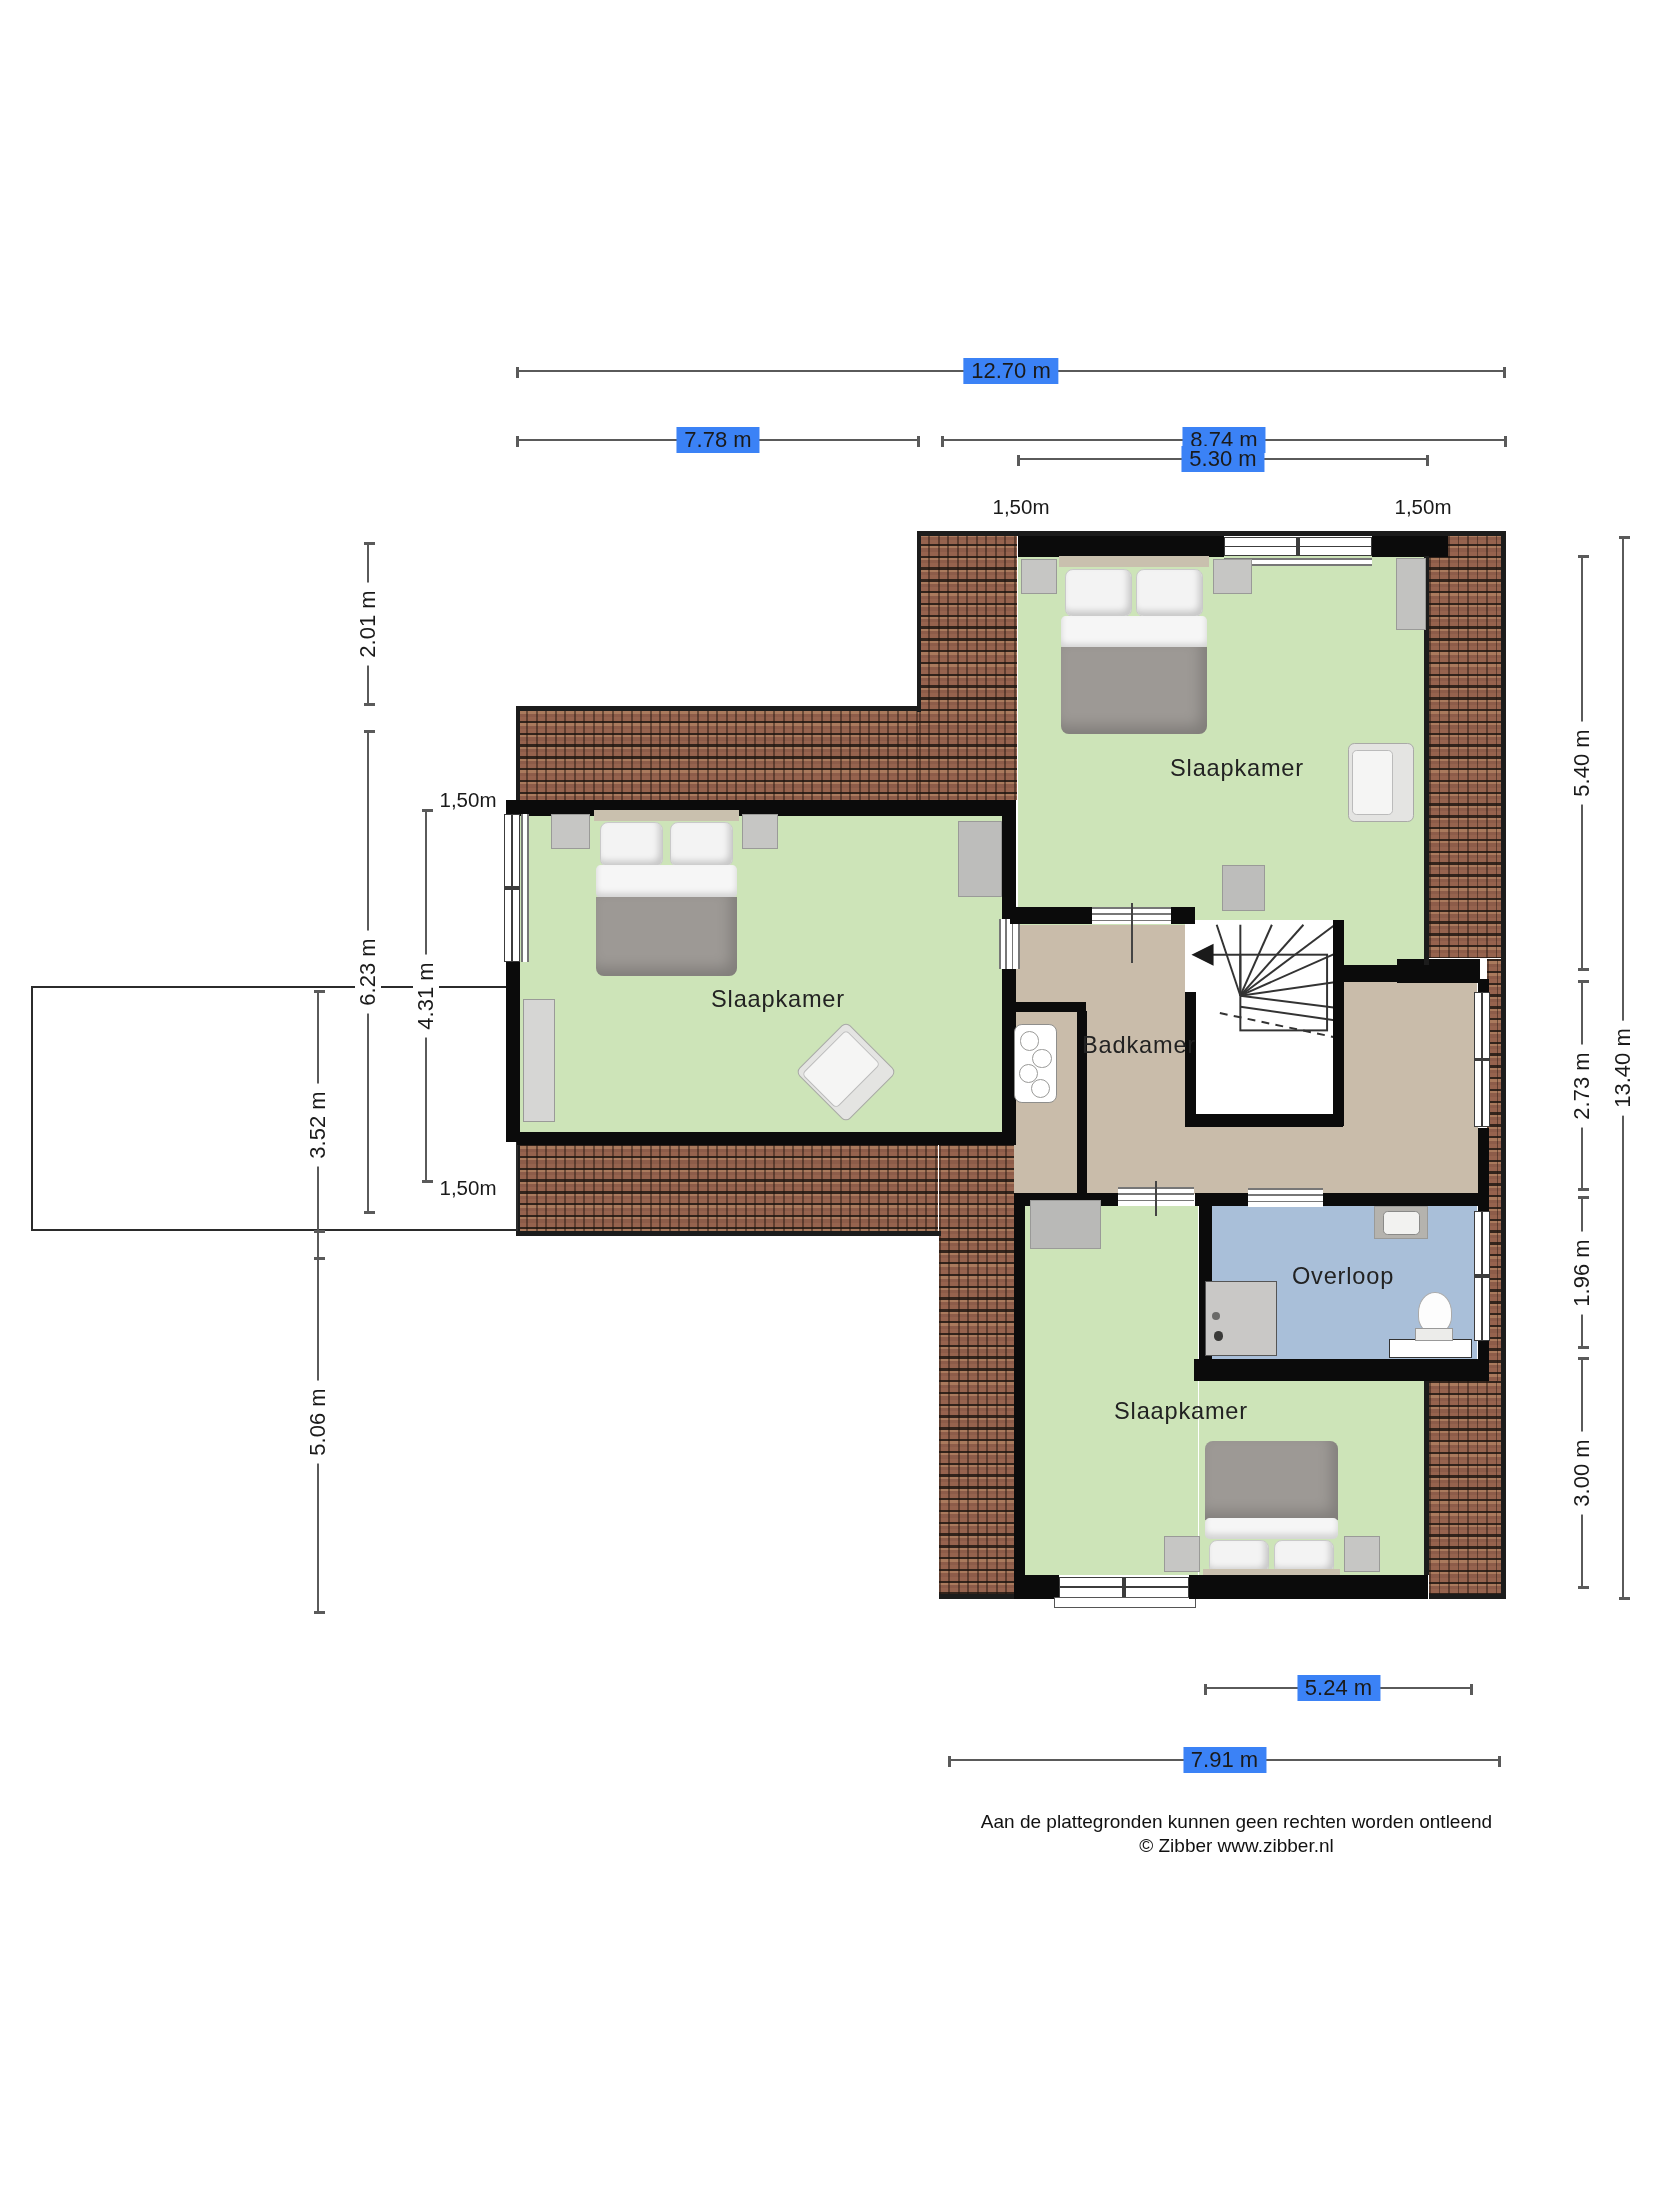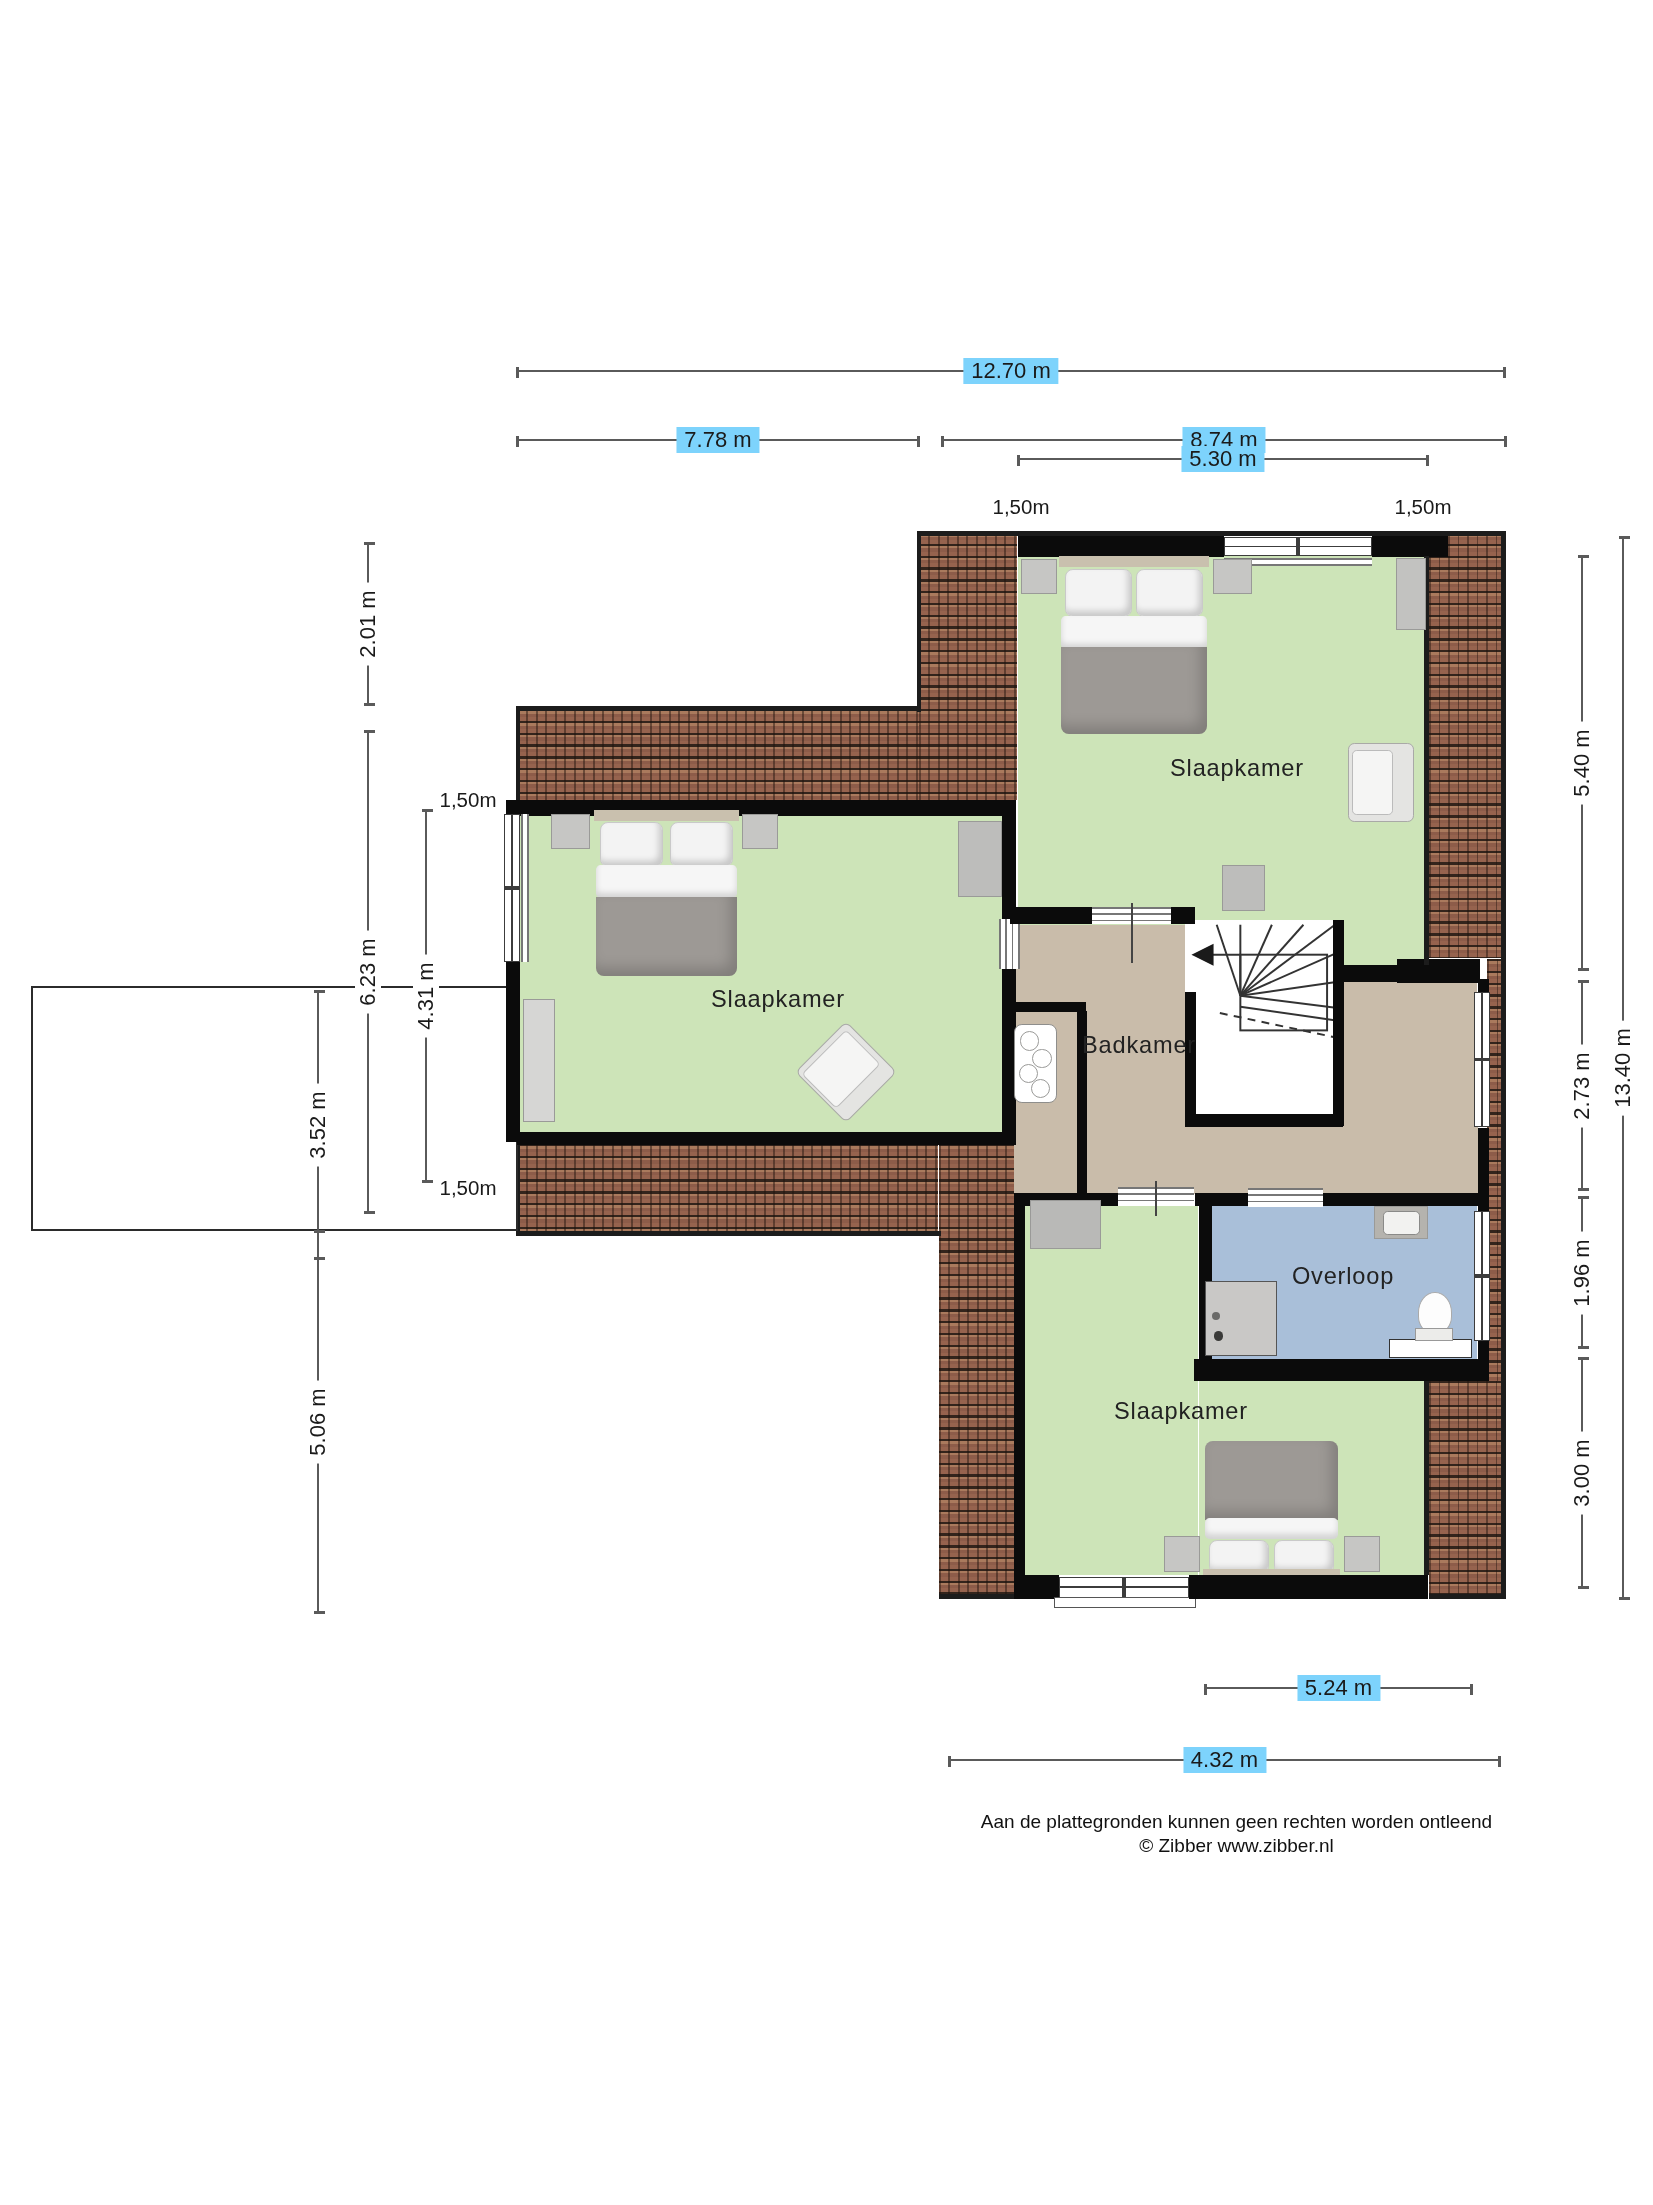--- a/index.html
+++ b/index.html
@@ -35,21 +35,21 @@
   .bed .fold{position:absolute;left:1.6px;right:1.6px;height:33px;background:#f6f6f6;border-radius:4.7px;box-shadow:inset 0 -4.7px 6.3px rgba(0,0,0,.15);}
   .bed .duvet{position:absolute;left:1.6px;right:1.6px;background:#9d9995;box-shadow:inset -6.3px -7.9px 14px rgba(0,0,0,.18);}
   .chair{position:absolute;background:#e4e4e2;border:1.6px solid #a9a9a7;border-radius:6.3px;box-sizing:border-box;}
   .chair .cushion{position:absolute;background:#f5f5f4;border:0.8px solid #bbb;border-radius:4.7px;}
   .shelf-dots{position:absolute;background:#fff;border:1.6px solid #8e8e8c;border-radius:7.9px;box-sizing:border-box;}
   .shelf-dots i{position:absolute;width:17.3px;height:17.3px;border:1.6px solid #9a9a98;border-radius:50%;}
   
   .dim-h{position:absolute;height:0;border-top:2.4px solid #5a5a5a;}
   .dim-h::before,.dim-h::after{content:"";position:absolute;top:-5.5px;width:2.4px;height:11px;background:#5a5a5a;}
   .dim-h::before{left:-0.8px;} .dim-h::after{right:-0.8px;}
-  .dim-h span{position:absolute;left:50%;top:-0.8px;transform:translate(-50%,-50%);background:#7dd3fc;padding:0 7.9px;font-size:22px;color:#1a1a1a;white-space:nowrap;}
+  .dim-h span{position:absolute;left:50%;top:-0.8px;transform:translate(-50%,-50%);background:#3b82f6;padding:0 7.9px;font-size:22px;color:#1a1a1a;white-space:nowrap;}
   .dim-v{position:absolute;width:0;border-left:2.4px solid #5a5a5a;}
   .dim-v::before,.dim-v::after{content:"";position:absolute;left:-5.5px;height:2.4px;width:11px;background:#5a5a5a;}
   .dim-v::before{top:-0.8px;} .dim-v::after{bottom:-0.8px;}
   .dim-v span{position:absolute;top:50%;left:-0.8px;transform:translate(-50%,-50%) rotate(-90deg);background:#fff;padding:0 7.9px;font-size:22px;color:#1a1a1a;white-space:nowrap;}
   .dim-note{position:absolute;transform:translate(-50%,-50%);font-size:20.5px;color:#1a1a1a;white-space:nowrap;}
   .footer{position:absolute;left:772px;width:929px;text-align:center;font-size:19px;color:#111;line-height:23.6px;}
 </style>
 </head>
 <body>
 
@@ -262,21 +262,21 @@
       <span>3.00 m</span>
     </div>
   <div class="dim-v" style="left:1622px;top:537px;height:1062px;">
       <span>13.40 m</span>
     </div>
 
   <div class="dim-h" style="left:1205px;top:1687px;width:267px;">
       <span>5.24 m</span>
     </div>
   <div class="dim-h" style="left:949px;top:1759px;width:551px;">
-      <span>4.32 m</span>
+      <span>7.91 m</span>
     </div>
 
   <div class="footer" style="top:1810px;">
     <div>Aan de plattegronden kunnen geen rechten worden ontleend</div>
     <div>© Zibber www.zibber.nl</div>
   </div>
 
 </div>
 
 

